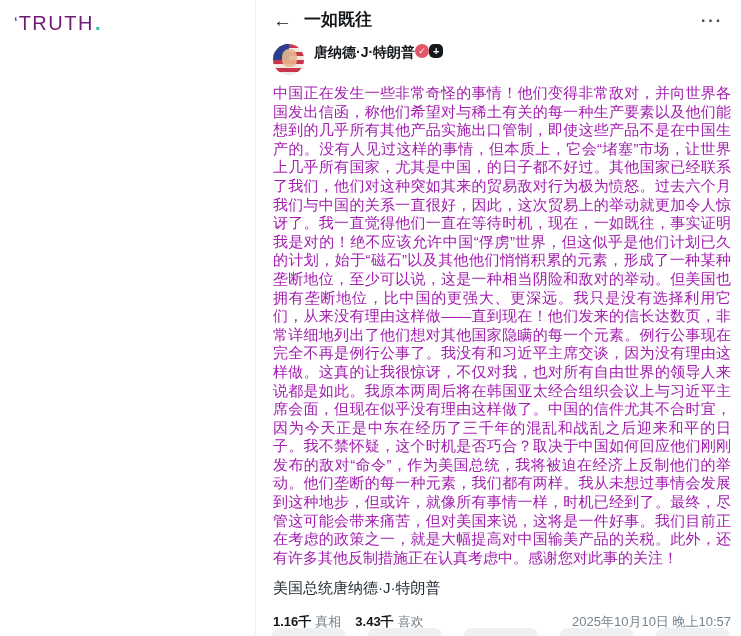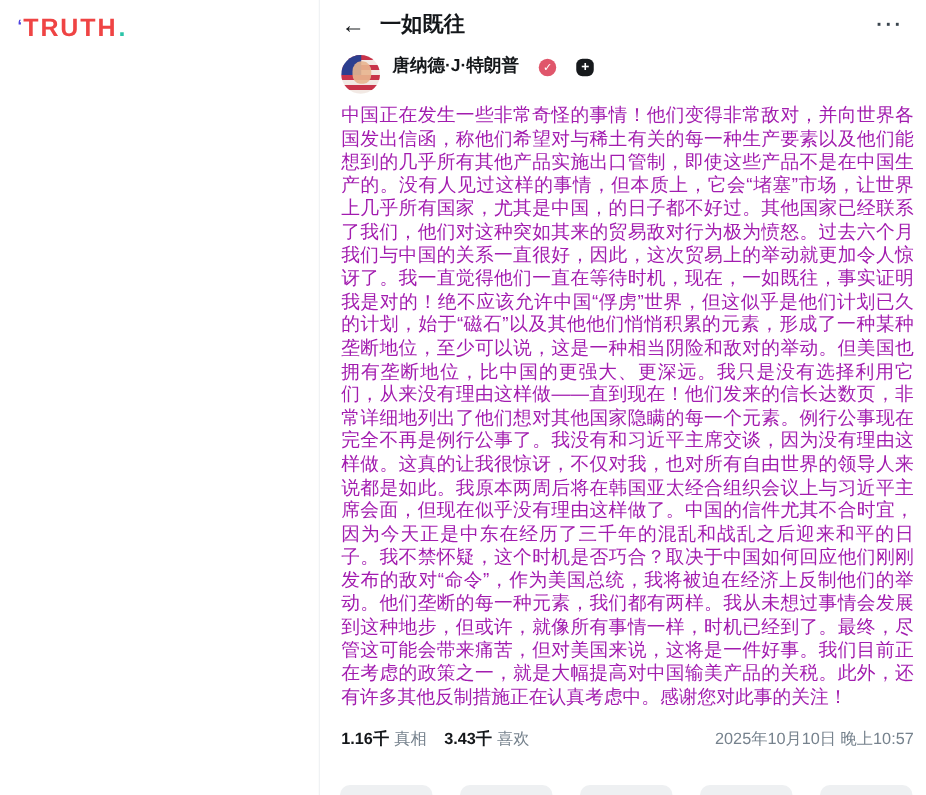--- a/index.html
+++ b/index.html
@@ -9,41 +9,41 @@
     color: #1f2a33;
     overflow: hidden;
     position: relative;
   }
   .page { width: 741px; height: 636px; position: relative; overflow: hidden; background: #fff; }
 
   
   .left-rail { position: absolute; left: 0; top: 0; width: 255px; height: 636px; background: #fff; }
   .brand { position: absolute; left: 14px; top: 12px; display: flex; align-items: baseline; cursor: pointer; }
   .brand .torch { color: #4b40e0; font-weight: 800; font-size: 13px; margin-right: 1px; transform: translateY(-4px); display: inline-block; }
-  .brand .word { color: #ef4444; font-weight: 700; font-size: 20px; letter-spacing: 1.5px; }
+  .brand .word { color: #701a75; font-weight: 400; font-size: 20px; letter-spacing: 1.5px; }
   .brand .dot { color: #2bc4a8; font-weight: 800; font-size: 20px; margin-left: 1px; }
 
   
   .main { position: absolute; left: 255px; top: 0; width: 486px; height: 636px; background: #fff; border-left: 1px solid #f0f2f4; }
 
   .header { display: flex; align-items: flex-start; padding: 10px 14px 0 17px; }
   .back-btn { font-size: 19px; line-height: 22px; color: #14171a; cursor: pointer; margin-right: 12px; font-weight: 400; }
   .header-titles { flex: 1; }
   .page-title { font-size: 17px; font-weight: 700; color: #14171a; line-height: 20px; }
   .replies-count { font-size: 12px; color: #76828d; margin-top: 3px; }
   .more-btn { font-size: 16px; font-weight: 700; color: #3a454e; letter-spacing: 2px; line-height: 18px; cursor: pointer; padding: 2px 4px; }
 
   .post { padding: 12px 11px 0 17px; }
   .author-row { display: flex; align-items: flex-start; }
   .avatar { width: 31px; height: 31px; border-radius: 50%; overflow: hidden; position: relative; flex: 0 0 31px; cursor: pointer;
             background: repeating-linear-gradient(180deg, #c8344a 0 4px, #f2e9e4 4px 8px); }
   .avatar .canton { position: absolute; left: 0; top: 0; width: 16px; height: 16px; background: #2c3f8f; border-radius: 50% 0 0 0; }
   .avatar .face { position: absolute; left: 9px; top: 5px; width: 15px; height: 18px; background: #e8b58e; border-radius: 45% 45% 40% 40%; opacity: .9; }
   .author-meta { margin-left: 10px; }
-  .name-line { display: flex; align-items: flex-end; gap: 16px; }
+  .name-line { display: flex; align-items: flex-start; gap: 0; }
   .display-name { font-size: 14px; font-weight: 700; color: #14171a; line-height: 17px; cursor: pointer; }
   .badge-verified { width: 14px; height: 14px; border-radius: 50%; background: #e0566b; color: #fff; font-size: 9px; font-weight: 700;
                     display: inline-flex; align-items: center; justify-content: center; line-height: 1; }
   .badge-plus { width: 14px; height: 14px; border-radius: 5px; background: #16191c; color: #fff; font-size: 11px; font-weight: 700;
                 display: inline-flex; align-items: center; justify-content: center; line-height: 1; }
   .handle { font-size: 13px; color: #76828d; margin-top: 2px; line-height: 15px; }
 
   .post-body { margin-top: 9px; width: 458px; font-size: 15px; line-height: 18.6px; color: #a21caf;
                text-align: justify; word-break: break-all; }
   .post-signature { margin-top: 12px; font-size: 15px; color: #242d36; }
@@ -92,20 +92,21 @@
           <div class="name-line">
             <span class="display-name">唐纳德·J·特朗普</span>
             <span class="badge-verified">✓</span>
             <span class="badge-plus">+</span>
           </div>
         </div>
       </div>
 
       <div class="post-body">中国正在发生一些非常奇怪的事情！他们变得非常敌对，并向世界各国发出信函，称他们希望对与稀土有关的每一种生产要素以及他们能想到的几乎所有其他产品实施出口管制，即使这些产品不是在中国生产的。没有人见过这样的事情，但本质上，它会“堵塞”市场，让世界上几乎所有国家，尤其是中国，的日子都不好过。其他国家已经联系了我们，他们对这种突如其来的贸易敌对行为极为愤怒。过去六个月我们与中国的关系一直很好，因此，这次贸易上的举动就更加令人惊讶了。我一直觉得他们一直在等待时机，现在，一如既往，事实证明我是对的！绝不应该允许中国“俘虏”世界，但这似乎是他们计划已久的计划，始于“磁石”以及其他他们悄悄积累的元素，形成了一种某种垄断地位，至少可以说，这是一种相当阴险和敌对的举动。但美国也拥有垄断地位，比中国的更强大、更深远。我只是没有选择利用它们，从来没有理由这样做——直到现在！他们发来的信长达数页，非常详细地列出了他们想对其他国家隐瞒的每一个元素。例行公事现在完全不再是例行公事了。我没有和习近平主席交谈，因为没有理由这样做。这真的让我很惊讶，不仅对我，也对所有自由世界的领导人来说都是如此。我原本两周后将在韩国亚太经合组织会议上与习近平主席会面，但现在似乎没有理由这样做了。中国的信件尤其不合时宜，因为今天正是中东在经历了三千年的混乱和战乱之后迎来和平的日子。我不禁怀疑，这个时机是否巧合？取决于中国如何回应他们刚刚发布的敌对“命令”，作为美国总统，我将被迫在经济上反制他们的举动。他们垄断的每一种元素，我们都有两样。我从未想过事情会发展到这种地步，但或许，就像所有事情一样，时机已经到了。最终，尽管这可能会带来痛苦，但对美国来说，这将是一件好事。我们目前正在考虑的政策之一，就是大幅提高对中国输美产品的关税。此外，还有许多其他反制措施正在认真考虑中。感谢您对此事的关注！</div>
 
+      <div class="post-signature">美国总统唐纳德·J·特朗普</div>
 
       <div class="post-footer">
         <span class="stat">
           <span class="stat-value">1.16千</span>
           <span class="stat-label">真相</span>
         </span>
         <span class="stat">
           <span class="stat-value">3.43千</span>
           <span class="stat-label">喜欢</span>
         </span>

